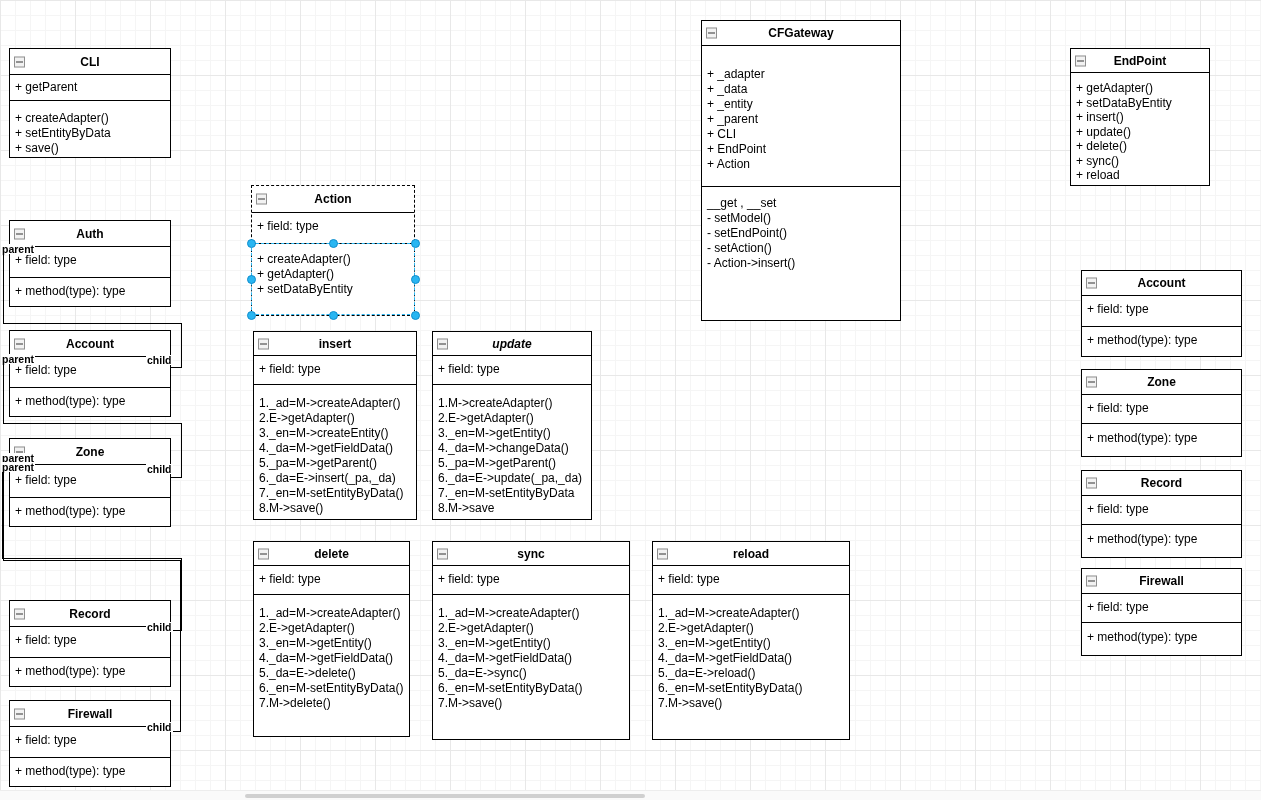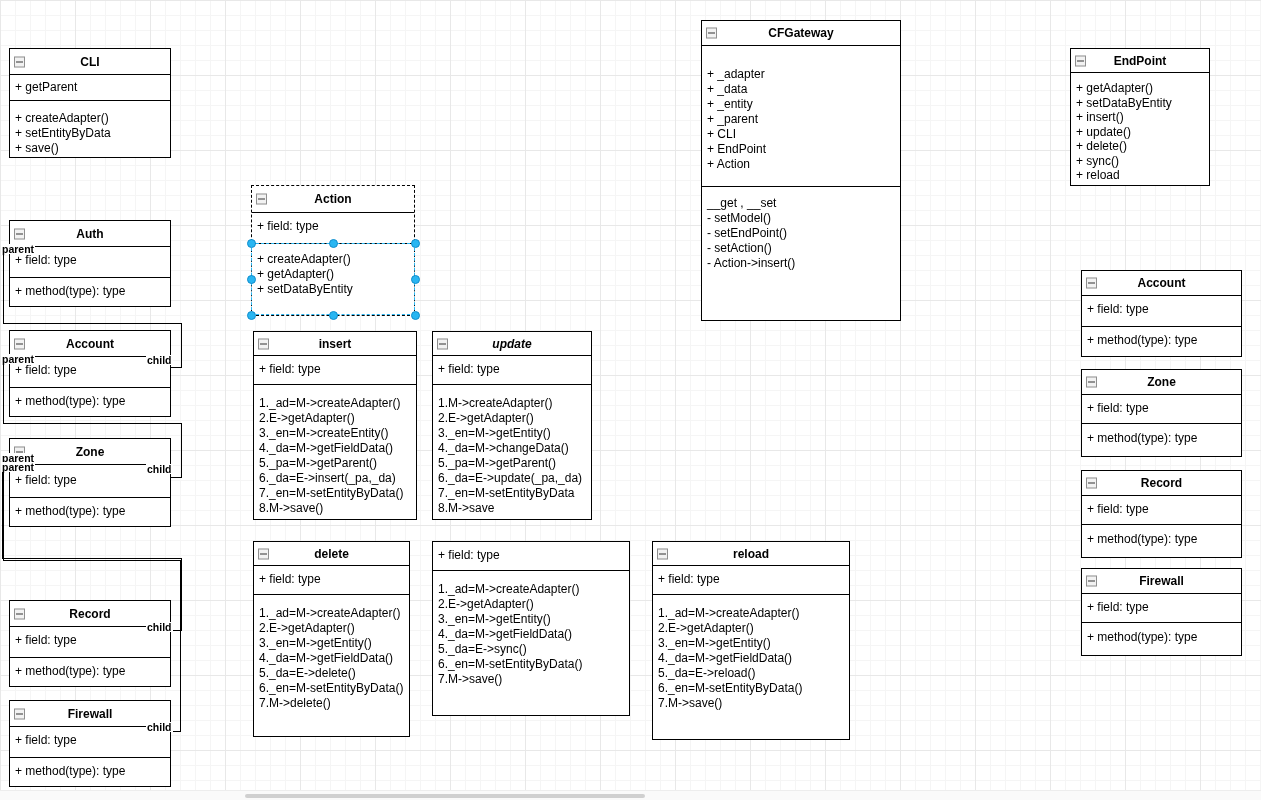--- a/index.html
+++ b/index.html
@@ -208,20 +208,24 @@
           <div class="uml-line">1._ad=M-&gt;createAdapter()</div>
           <div class="uml-line">2.E-&gt;getAdapter()</div>
           <div class="uml-line">3._en=M-&gt;getEntity()</div>
           <div class="uml-line">4._da=M-&gt;getFieldData()</div>
           <div class="uml-line">5._da=E-&gt;delete()</div>
           <div class="uml-line">6._en=M-setEntityByData()</div>
           <div class="uml-line">7.M-&gt;delete()</div>
         </div>
       </div>
       <div class="uml-class" style="left: 432px; top: 541px; width: 198px;">
+        <div class="uml-title" style="height: 24px;">
+          <span class="collapse-icon"></span>
+          <span>sync</span>
+        </div>
         <div class="uml-comp" style="height: 29px; padding-top: 6px;">
           <div class="uml-line">+ field: type</div>
         </div>
         <div class="uml-comp" style="height: 144px; padding-top: 11px;">
           <div class="uml-line">1._ad=M-&gt;createAdapter()</div>
           <div class="uml-line">2.E-&gt;getAdapter()</div>
           <div class="uml-line">3._en=M-&gt;getEntity()</div>
           <div class="uml-line">4._da=M-&gt;getFieldData()</div>
           <div class="uml-line">5._da=E-&gt;sync()</div>
           <div class="uml-line">6._en=M-setEntityByData()</div>

